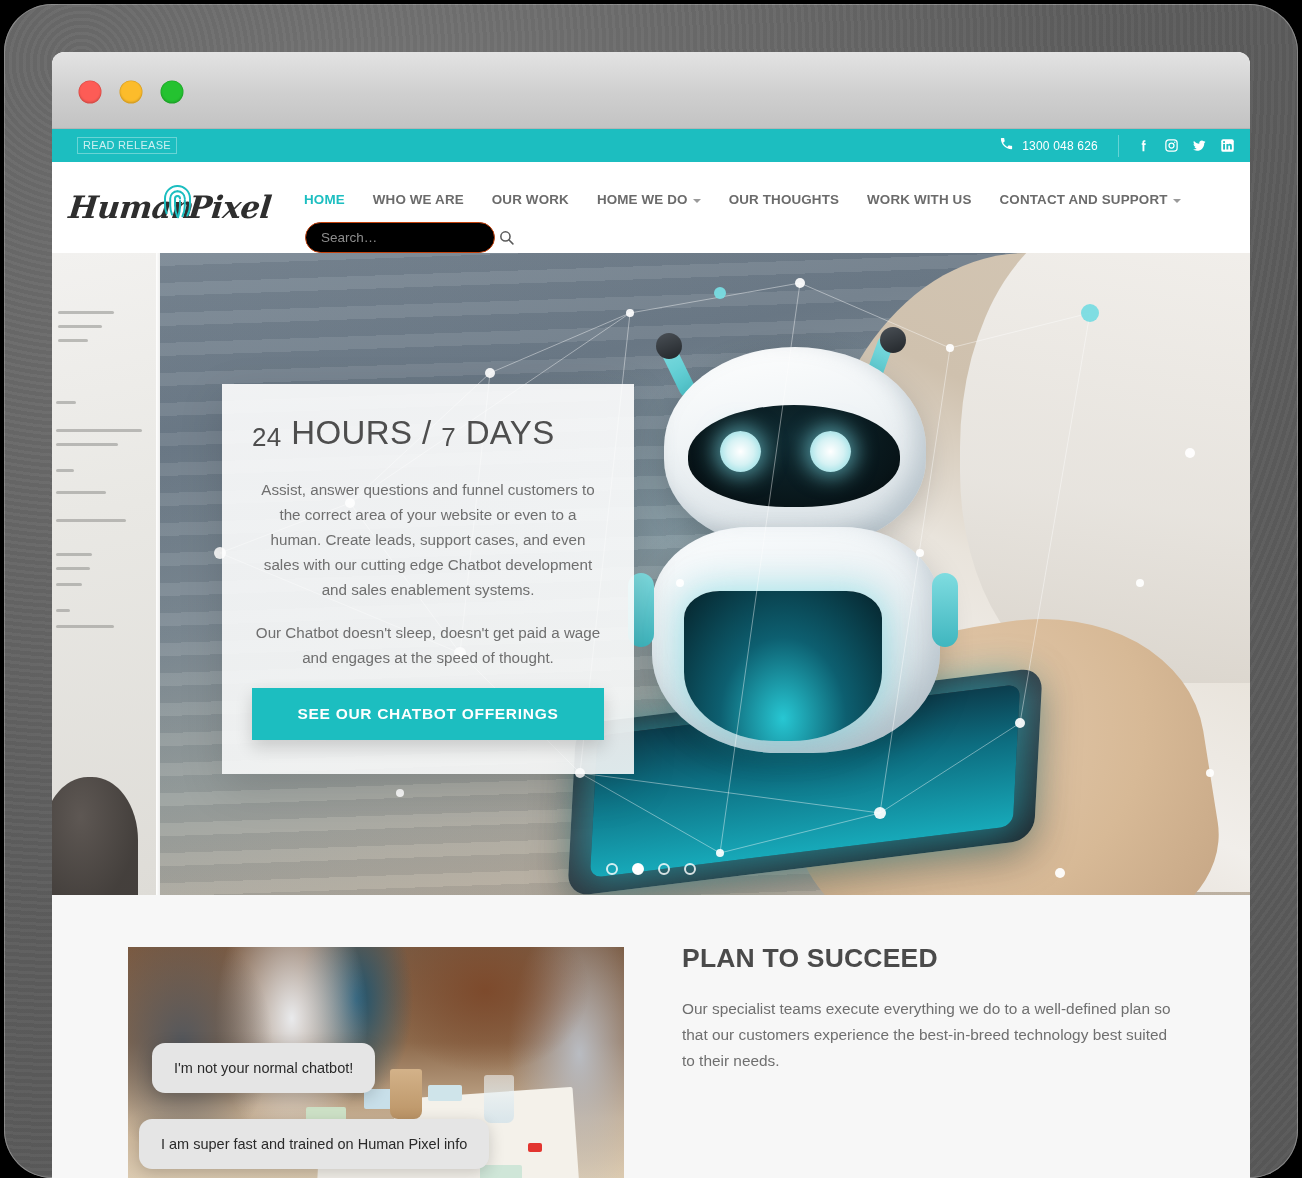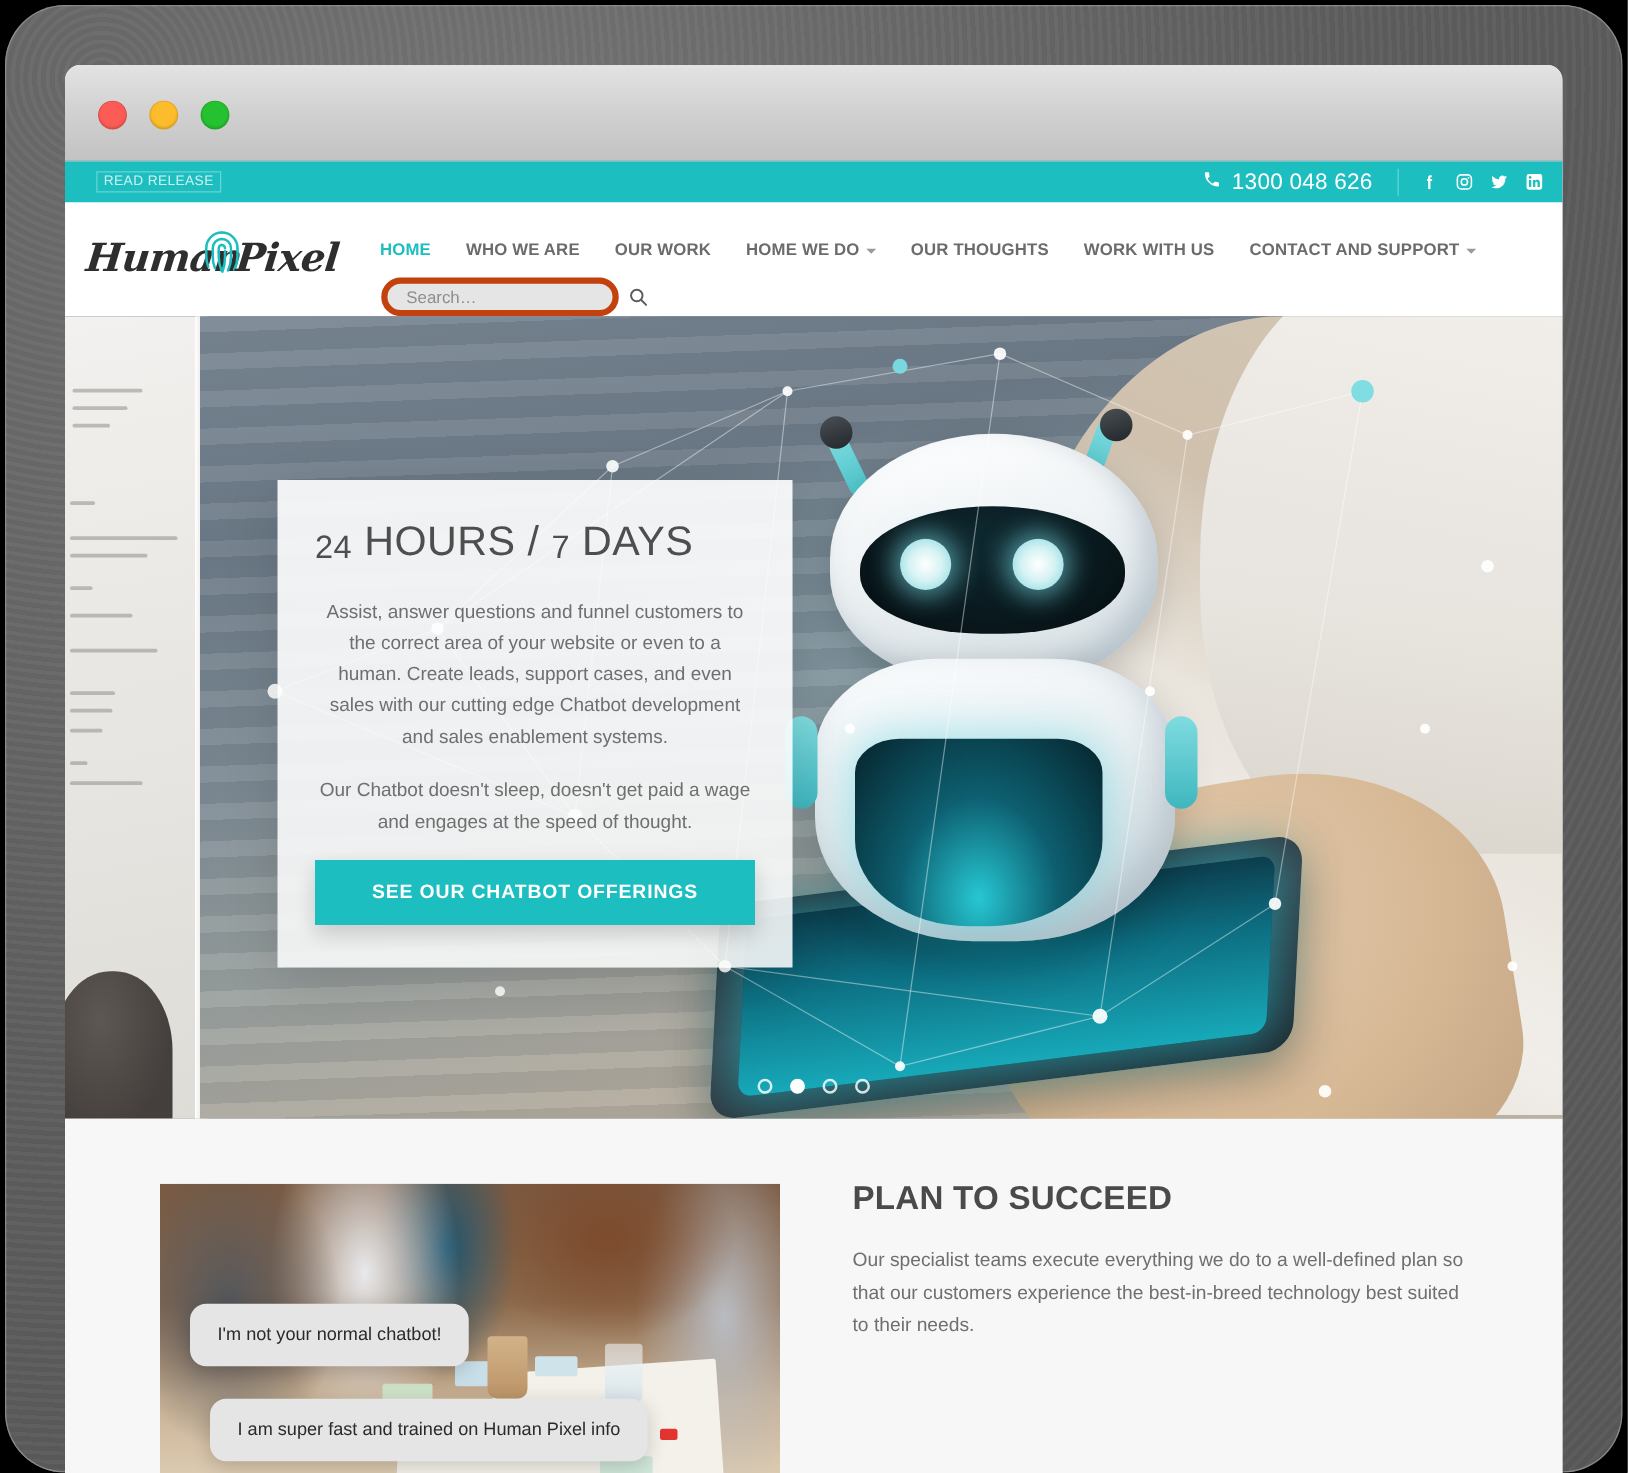--- a/index.html
+++ b/index.html
@@ -48,21 +48,21 @@
     font-size:12.5px; font-weight:bold; letter-spacing:.22px; white-space:nowrap;
   }
   #read-release{
     margin-left:13px; font-size:11px; letter-spacing:.3px; color:#cdf0f1;
     border:1px solid rgba(255,255,255,.34); padding:2px 5px 2px 5px; line-height:1;
     white-space:nowrap;
   }
   #announce-right{ margin-left:auto; display:flex; align-items:center; height:100%; }
   #phone-block{ display:flex; align-items:center; gap:8px; padding:0 20px 0 14px;
     border-right:1px solid rgba(255,255,255,.33); height:22px; }
-  #phone-num{ font-size:18px; letter-spacing:.2px; }
+  #phone-num{ font-size:12px; letter-spacing:.2px; }
   #socials{ display:flex; align-items:center; gap:13px; padding:0 15px 0 17px; }
   .soc{ width:15px; height:15px; display:block; }
   .soc svg{ display:block; }
 
   
   #header{ height:91px; background:#fff; position:relative; }
   #logo{ position:absolute; left:17px; top:18px; width:200px; height:54px; }
   #logo-text-wrap{ position:relative; width:200px; height:54px; }
   .logo-word{
     position:absolute; font-family:"DejaVu Serif", serif; font-style:italic;
@@ -77,21 +77,21 @@
   .nav-item{
     font-size:13.4px; font-weight:bold; letter-spacing:.15px; color:#6b6b6b;
     padding:0 14px; white-space:nowrap; display:flex; align-items:center; gap:5px;
     cursor:pointer;
   }
   .nav-item.active{ color:#1cbec0; }
   .caret{ width:0;height:0;border-left:4px solid transparent;border-right:4px solid transparent;border-top:4px solid #9a9a9a; display:inline-block; margin-top:2px;}
 
   #search-box{
     position:absolute; left:253px; top:60px; width:190px; height:31px;
-    border:5px solid #c2410c; border-radius:17px; background:#e5e5e5;
+    border:1px solid #c2410c; border-radius:17px; background:#000000;
     display:flex; align-items:center; padding:0 12px 0 15px;
   }
   #search-input{
     border:none; outline:none; background:transparent; flex:1;
     font-family:"Liberation Sans", sans-serif; font-size:13.5px; color:#7d7d7d;
   }
   #search-input::placeholder{ color:#8d8d8d; }
   #search-icon{ width:17px; height:17px; flex:none; }
 
   
@@ -244,21 +244,21 @@
   .sticky{ position:absolute; border-radius:2px; }
   .cup{ position:absolute; background:linear-gradient(180deg,#d3b289 0%, #bb9466 100%); border-radius:3px 3px 8px 8px; }
   .glass{ position:absolute; background:linear-gradient(180deg, rgba(245,250,252,.55) 0%, rgba(214,228,234,.9) 100%); border-radius:3px 3px 7px 7px; }
 
   .chat-bubble{
     position:absolute; background:#e5e5e5; border-radius:13px;
     box-shadow:0 4px 16px rgba(0,0,0,.18);
     padding:17px 22px; font-size:14.5px; color:#2a2a2a; white-space:nowrap;
   }
   #bubble-1{ left:24px; top:96px; }
-  #bubble-2{ left:40px; top:172px; }
+  #bubble-2{ left:11px; top:172px; }
 
   #plan-copy{ position:absolute; left:630px; top:48px; width:500px; }
   #plan-title{
     font-size:26.5px; font-weight:bold; color:#4a4a4a; letter-spacing:.2px; margin-bottom:22px;
   }
   #plan-body{ font-size:15.4px; line-height:26px; color:#6f6f6f; }
 </style>
 </head>
 <body>
 

